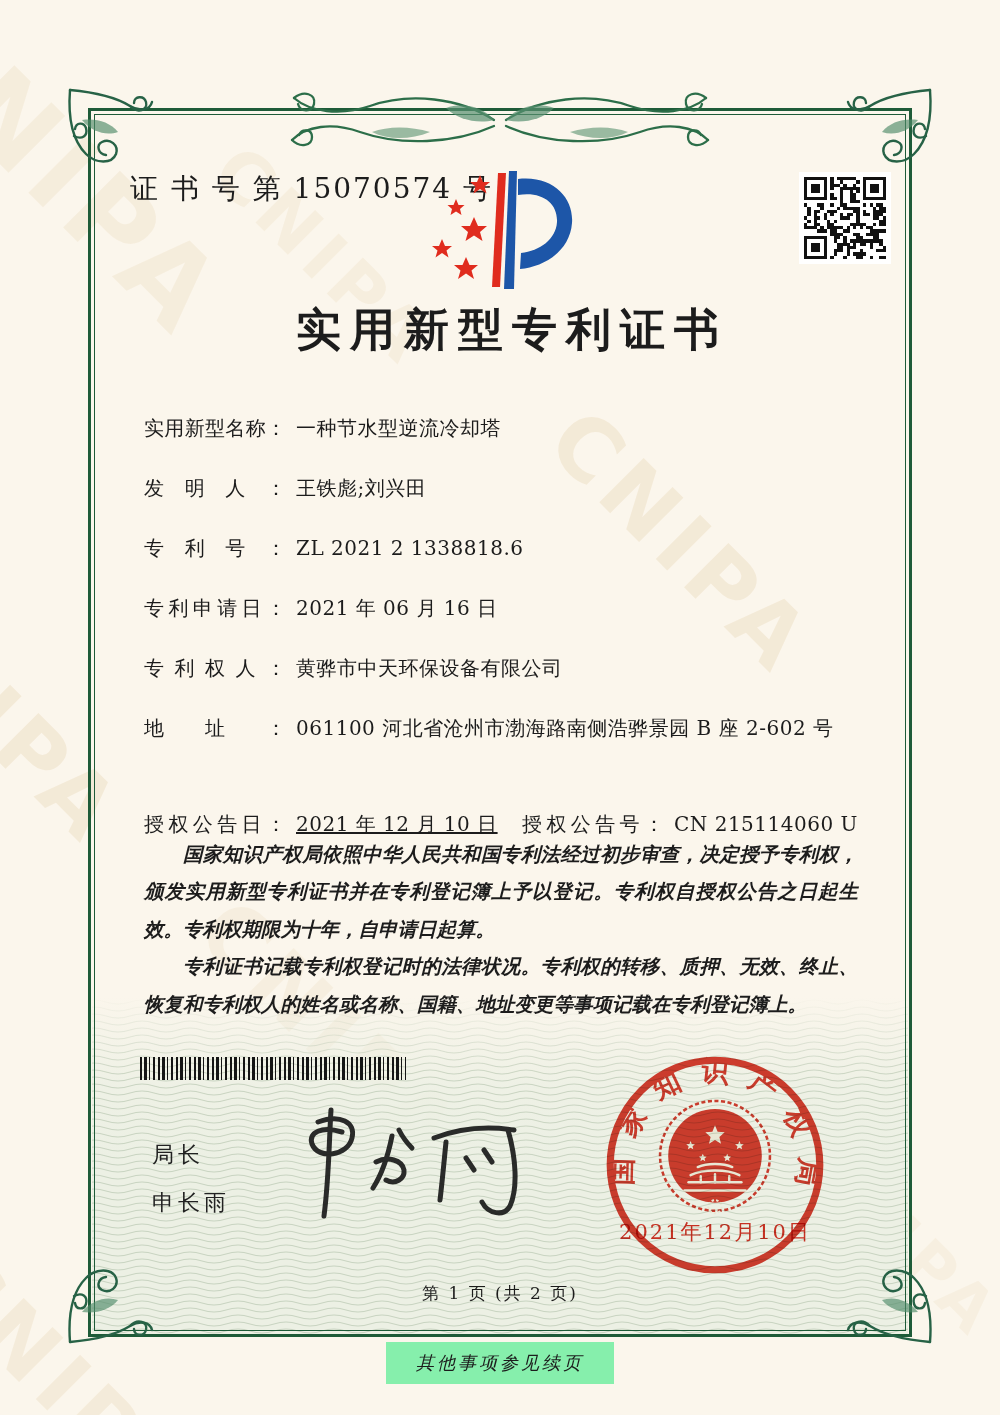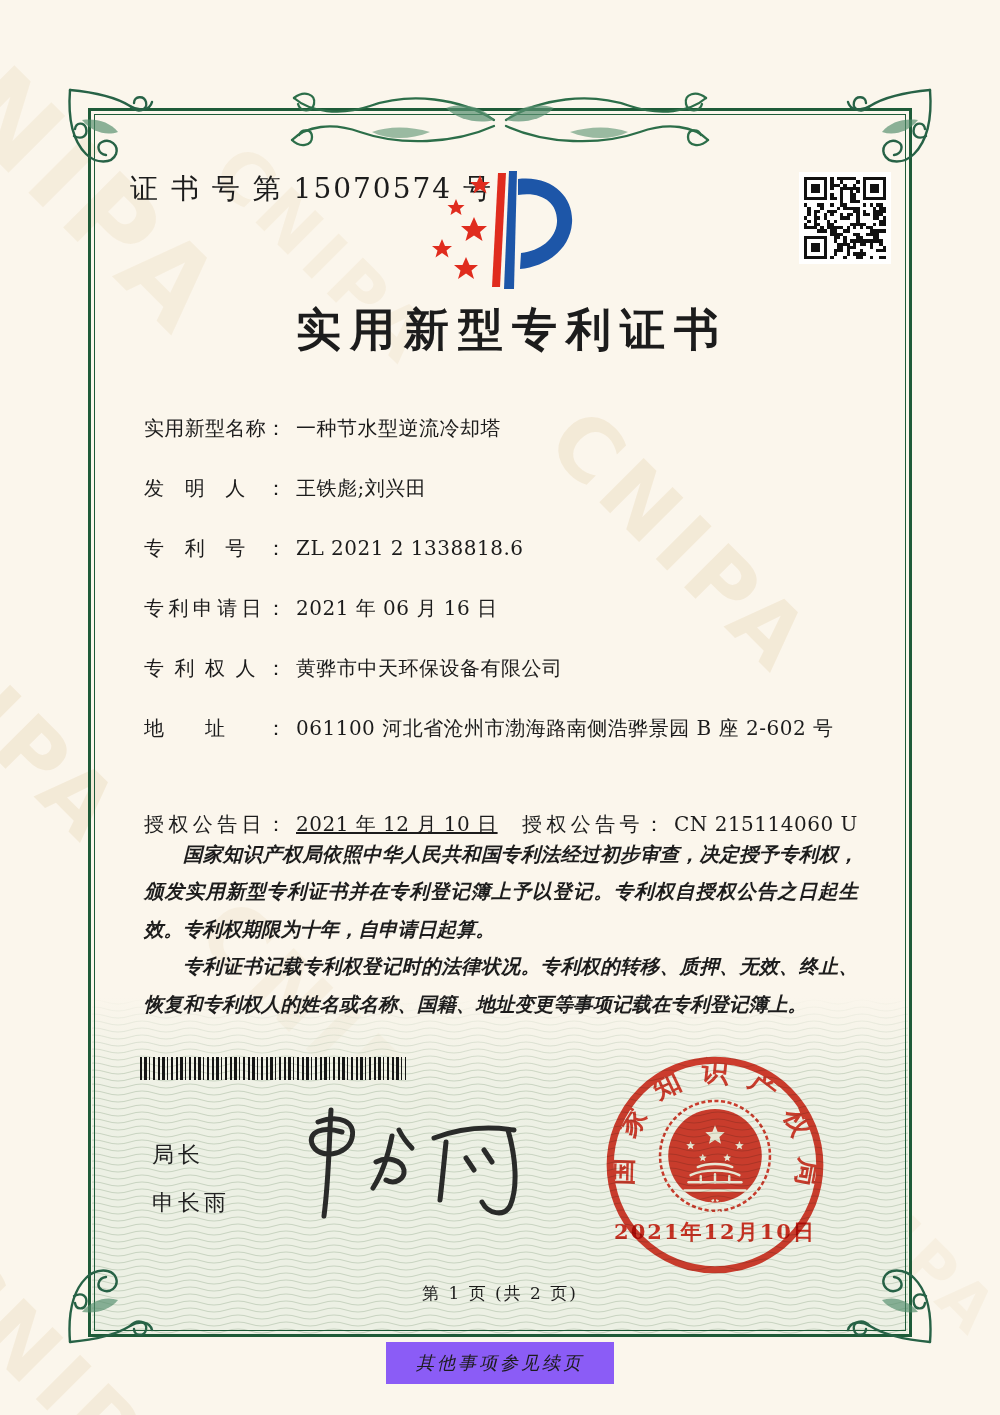--- a/index.html
+++ b/index.html
@@ -40,24 +40,24 @@
   
   .barcode{position:absolute;left:140px;top:1057px;width:266px;height:23px;
      background:repeating-linear-gradient(90deg,#151515 0 2px,rgba(0,0,0,0) 2px 4px,#151515 4px 7px,
        rgba(0,0,0,0) 7px 9px,#151515 9px 10px,rgba(0,0,0,0) 10px 13px,#151515 13px 15px,rgba(0,0,0,0) 15px 18px);}
   .director{position:absolute;left:145px;top:1140px;font-size:22px;letter-spacing:4px;
             font-family:"DejaVu Sans","Liberation Sans",sans-serif;color:#222;}
   .director div{margin-bottom:18px;margin-left:7px;}
   .autograph{position:absolute;left:252px;top:1100px;}
   .seal{position:absolute;left:598px;top:1048px;mix-blend-mode:multiply;opacity:.95;}
   .seal-date{position:absolute;left:602px;top:1218px;width:226px;text-align:center;font-size:21px;
-             font-weight:700;color:#d63426;letter-spacing:2px;mix-blend-mode:multiply;}
+             font-weight:400;color:#d63426;letter-spacing:2px;mix-blend-mode:multiply;}
   .page-no{position:absolute;left:0;top:1282px;width:100%;text-align:center;font-size:17px;letter-spacing:2px;}
   .foot-note{position:absolute;left:50%;top:1342px;transform:translateX(-50%);
-             background:#8b5cf6;padding:9px 30px;font-size:18px;font-style:italic;letter-spacing:3px;}
+             background:#86efac;padding:9px 30px;font-size:18px;font-style:italic;letter-spacing:3px;}
 </style>
 </head>
 <body>
 
 <div class="page">
 
   <svg width="0" height="0" style="position:absolute">
     <defs>
       <g id="cornerFl" fill="none" stroke="#276246" stroke-width="2.4" stroke-linecap="round">
         <path d="M8 90 C6 64 10 40 24 26 C34 16 50 16 54 26 C57 35 48 42 40 38 C34 35 36 26 44 25"></path>

